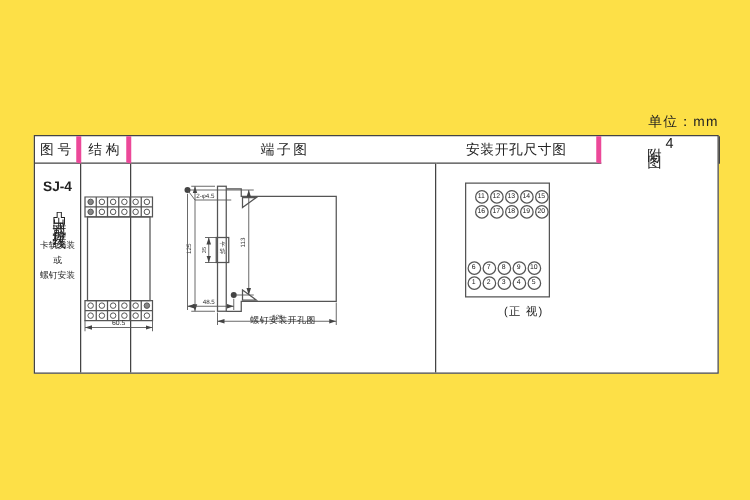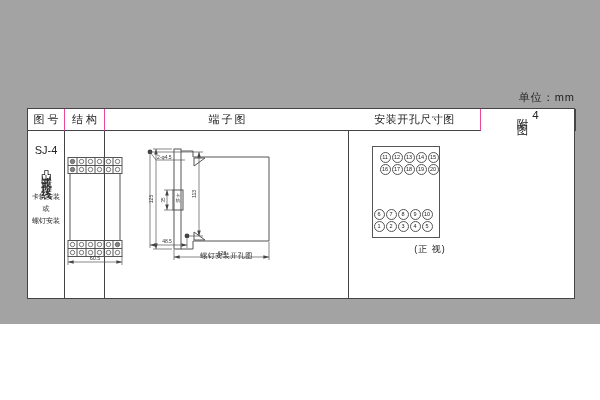--- a/index.html
+++ b/index.html
@@ -1,50 +1,50 @@
 <!DOCTYPE html>
 <html><head>
 <meta charset="utf-8">
 <style>
   *{margin:0;padding:0;box-sizing:border-box}
   html,body{background:#fff}
-  .sheet{position:relative;width:600px;height:324px;background:#a3a3a3;overflow:hidden;
+  .sheet{position:relative;width:600px;height:400px;background:#fde047;overflow:hidden;
          font-family:"Liberation Sans","DejaVu Sans",sans-serif;color:#333}
   .unit-label{position:absolute;top:90px;right:25px;font-size:11px;letter-spacing:1px;color:#222}
   .tbl{position:absolute;left:27px;top:108px;width:548px;height:191px;display:grid;
        grid-template-columns:37px 40px 244px 132px 95px;grid-template-rows:22px 1fr;
        border:1.5px solid #444;background:#fff}
-  .hd{border-bottom:1.5px solid #444;border-right:1px solid #ec4899;display:flex;align-items:center;
+  .hd{border-bottom:1.5px solid #444;border-right:4px solid #ec4899;display:flex;align-items:center;
       justify-content:center;font-size:11px;color:#222;white-space:nowrap}
   .hd.c1,.hd.c2{letter-spacing:3px;text-indent:3px}
   .hd.c3{letter-spacing:7px;text-indent:7px}
   .hd.c4{letter-spacing:.5px}
   .hd.c5{letter-spacing:2px;text-indent:2px}
   .hd.c5,.bd.c5{border-right:none}
   .bd{border-right:1px solid #444;position:relative}
   .bd.c1{display:flex;align-items:center;justify-content:center}
   .bd.c2{display:flex;flex-direction:column;align-items:center;padding-top:13px}
   .vtext{writing-mode:vertical-lr;text-orientation:upright}
   .fig-no{font-size:11.5px;letter-spacing:7px;color:#222}
-  .model{font-size:11px;font-weight:400;color:#222}
+  .model{font-size:11px;font-weight:700;color:#222}
   .type{font-size:11px;letter-spacing:3.5px;margin-top:5px;color:#222}
   .note{font-size:7px;margin-top:9px;text-align:center;white-space:pre-line;line-height:1.7;color:#222}
   .front-view{position:absolute;left:2px;top:26px}
   .side-view{position:absolute;left:82px;top:16px}
   .mount-view{position:absolute;left:14px;top:14px}
   .mount-caption{position:absolute;left:0;top:120px;width:100%;text-align:center;font-size:7px;
                  letter-spacing:.5px;color:#222}
   .t-box{position:absolute;left:23px;top:15px;width:68px;height:92px;border:1px solid #555;background:#fff}
   .t-group{position:absolute;left:0;width:100%;display:flex;flex-direction:column;gap:1px;align-items:center}
   .t-top{top:5px;transform:translateX(3px)}
   .t-bottom{bottom:5px;transform:translateX(-3px)}
   .trow{display:flex;gap:1px}
   .tnum{width:11px;height:11px;border:1px solid #555;border-radius:50%;font-size:5.5px;
         line-height:9.5px;text-align:center;color:#222;background:#fff}
-  .t-caption{position:absolute;left:15px;top:112px;width:100%;text-align:center;font-size:9px;
+  .t-caption{position:absolute;left:4px;top:112px;width:100%;text-align:center;font-size:9px;
              letter-spacing:1px;color:#222}
   svg text{fill:#333;font-family:"Liberation Sans","DejaVu Sans",sans-serif}
 </style>
 </head>
 <body>
 
 <div class="sheet">
 
   <div class="unit-label">单位：mm</div>
 

